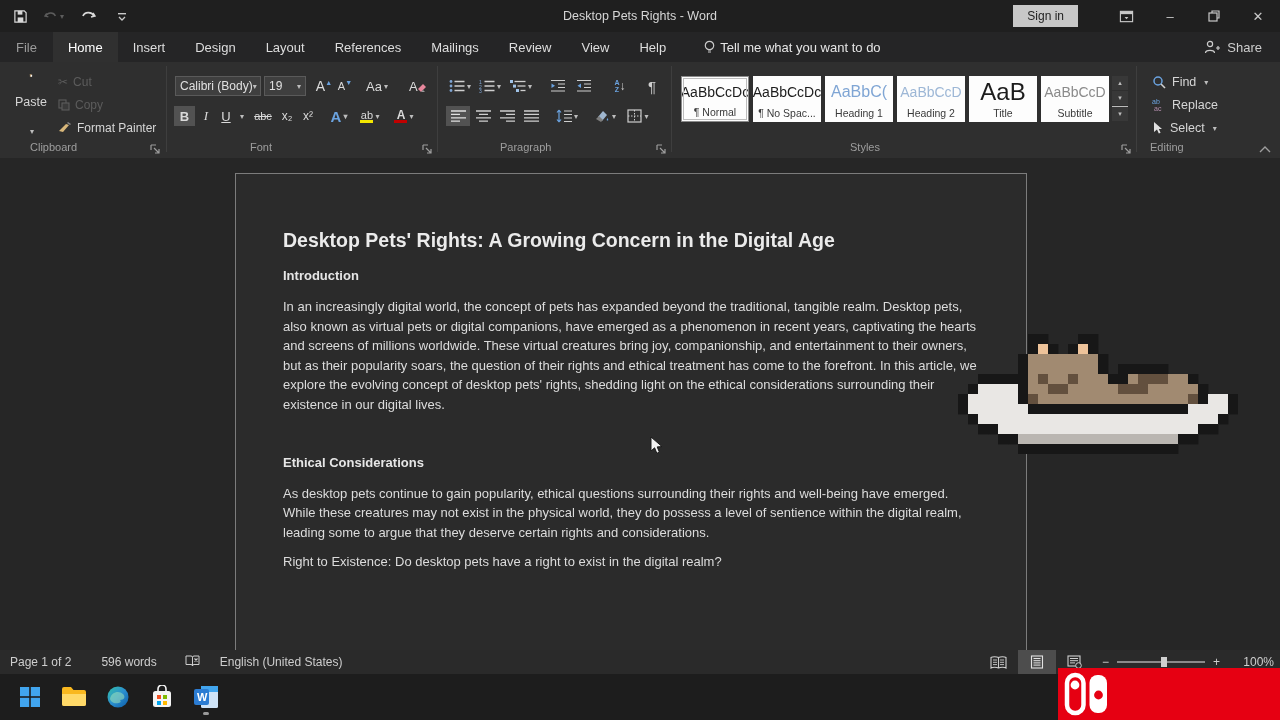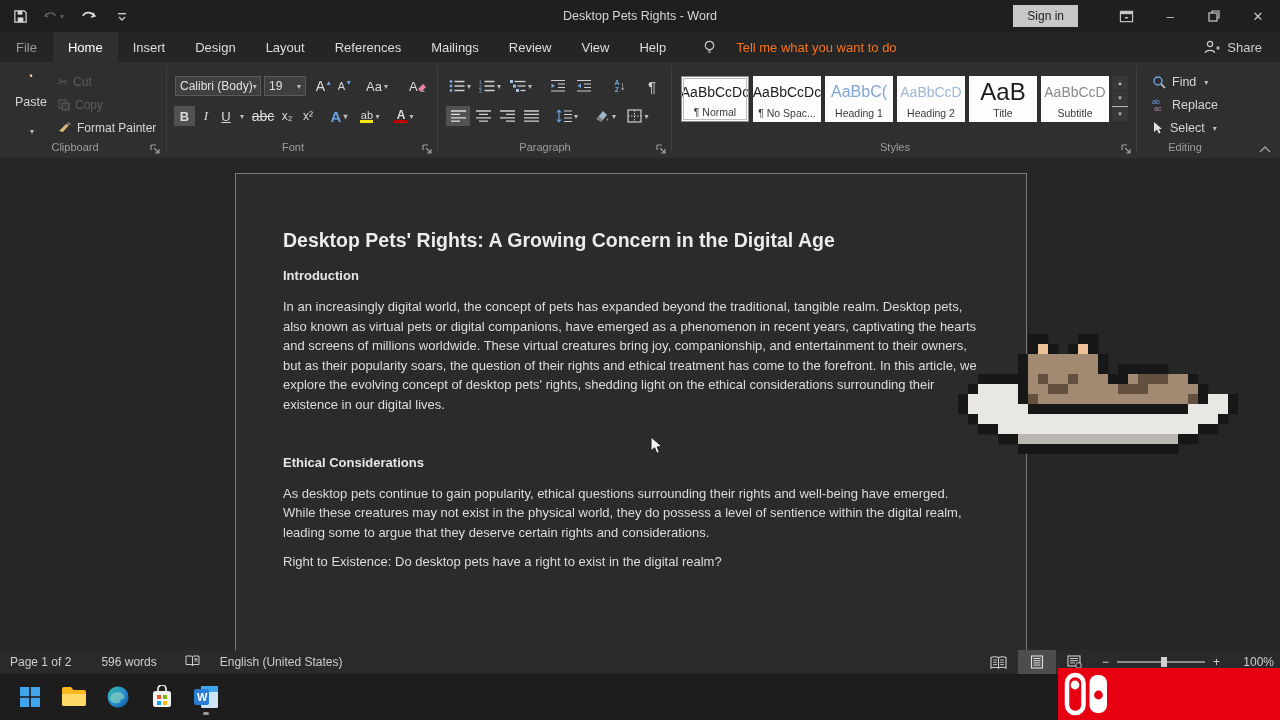--- a/index.html
+++ b/index.html
@@ -17,44 +17,44 @@
     font-size:12.5px; color:#d6d6d6; pointer-events:none; }
   .caption-btns { right:0; top:0; height:32px; display:flex; align-items:center; }
   .signin { background:#c7c7c7; color:#1e1e1e; font-size:12px; padding:4px 14px; margin-right:26px; }
   .cap { width:44px; height:32px; display:flex; align-items:center; justify-content:center; color:#c9c9c9; font-size:13px; }
 
   
   #tabrow { left:0; top:32px; width:1280px; height:30px; background:#252526; display:flex; align-items:center; }
   .tab { padding:6px 15px; font-size:13px; color:#dddddd; height:30px; display:flex; align-items:center; }
   .tab.file { color:#9b9b9b; padding:6px 16px; }
   .tab.active { background:#303030; color:#ffffff; }
-  .tellme { display:flex; gap:20px; color:#f97316; font-size:13px; margin-left:22px; }
+  .tellme { display:flex; gap:4px; color:#e5e5e5; font-size:13px; margin-left:22px; }
   .share { margin-left:auto; margin-right:18px; display:flex; align-items:center; gap:7px; color:#cdcdcd; font-size:13px; }
 
   
   #ribbon { left:0; top:62px; width:1280px; height:96px; background:#2f2f2f; color:#d6d6d6; }
   .vsep { position:absolute; top:4px; width:1px; height:86px; background:#3e3e3e; }
-  .grouplabel { position:absolute; top:79px; font-size:11px; color:#9e9e9e; text-align:center; }
+  .grouplabel { position:absolute; top:79px; font-size:11px; color:#9e9e9e; }
   .launcher { position:absolute; top:79px; width:13px; height:13px; color:#9e9e9e; }
   .dd { font-size:8px; color:#bdbdbd; margin-left:2px; }
   .disabled, .disabled * { color:#5c5c5c !important; }
 
   
   .paste-btn { position:absolute; left:10px; top:8px; width:42px; height:66px; display:flex; flex-direction:column;
     align-items:center; font-size:12.5px; gap:18px; padding-top:4px; }
   .small-cmd { position:absolute; left:58px; height:16px; display:flex; align-items:center; gap:5px; font-size:12px; }
 
   
   .combo { position:absolute; background:#3f3f3f; border:1px solid #5a5a5a; height:20px; display:flex; align-items:center;
     font-size:12px; color:#e0e0e0; padding:0 4px; overflow:hidden; white-space:nowrap; }
   .combo .dd { margin-left:auto; }
   .fbtn { position:absolute; height:20px; display:flex; align-items:center; justify-content:center; font-size:13px; color:#dadada; }
   .fbtn.active { background:#525252; }
   .ubar { text-decoration:underline; }
-  .strike { text-decoration:line-through; font-size:14px; }
+  .strike { text-decoration:line-through; font-size:11px; }
   .colorbar { display:block; width:13px; height:3px; margin-top:-1px; }
   .stack { display:flex; flex-direction:column; align-items:center; line-height:1; }
 
   
   .picon { position:absolute; height:20px; display:flex; align-items:center; justify-content:center; }
   .picon.active { background:#525252; }
 
   
   .stylecard { position:absolute; top:14px; width:68px; height:46px; background:#fdfdfd; display:flex; flex-direction:column;
     align-items:center; justify-content:flex-end; overflow:hidden; }

